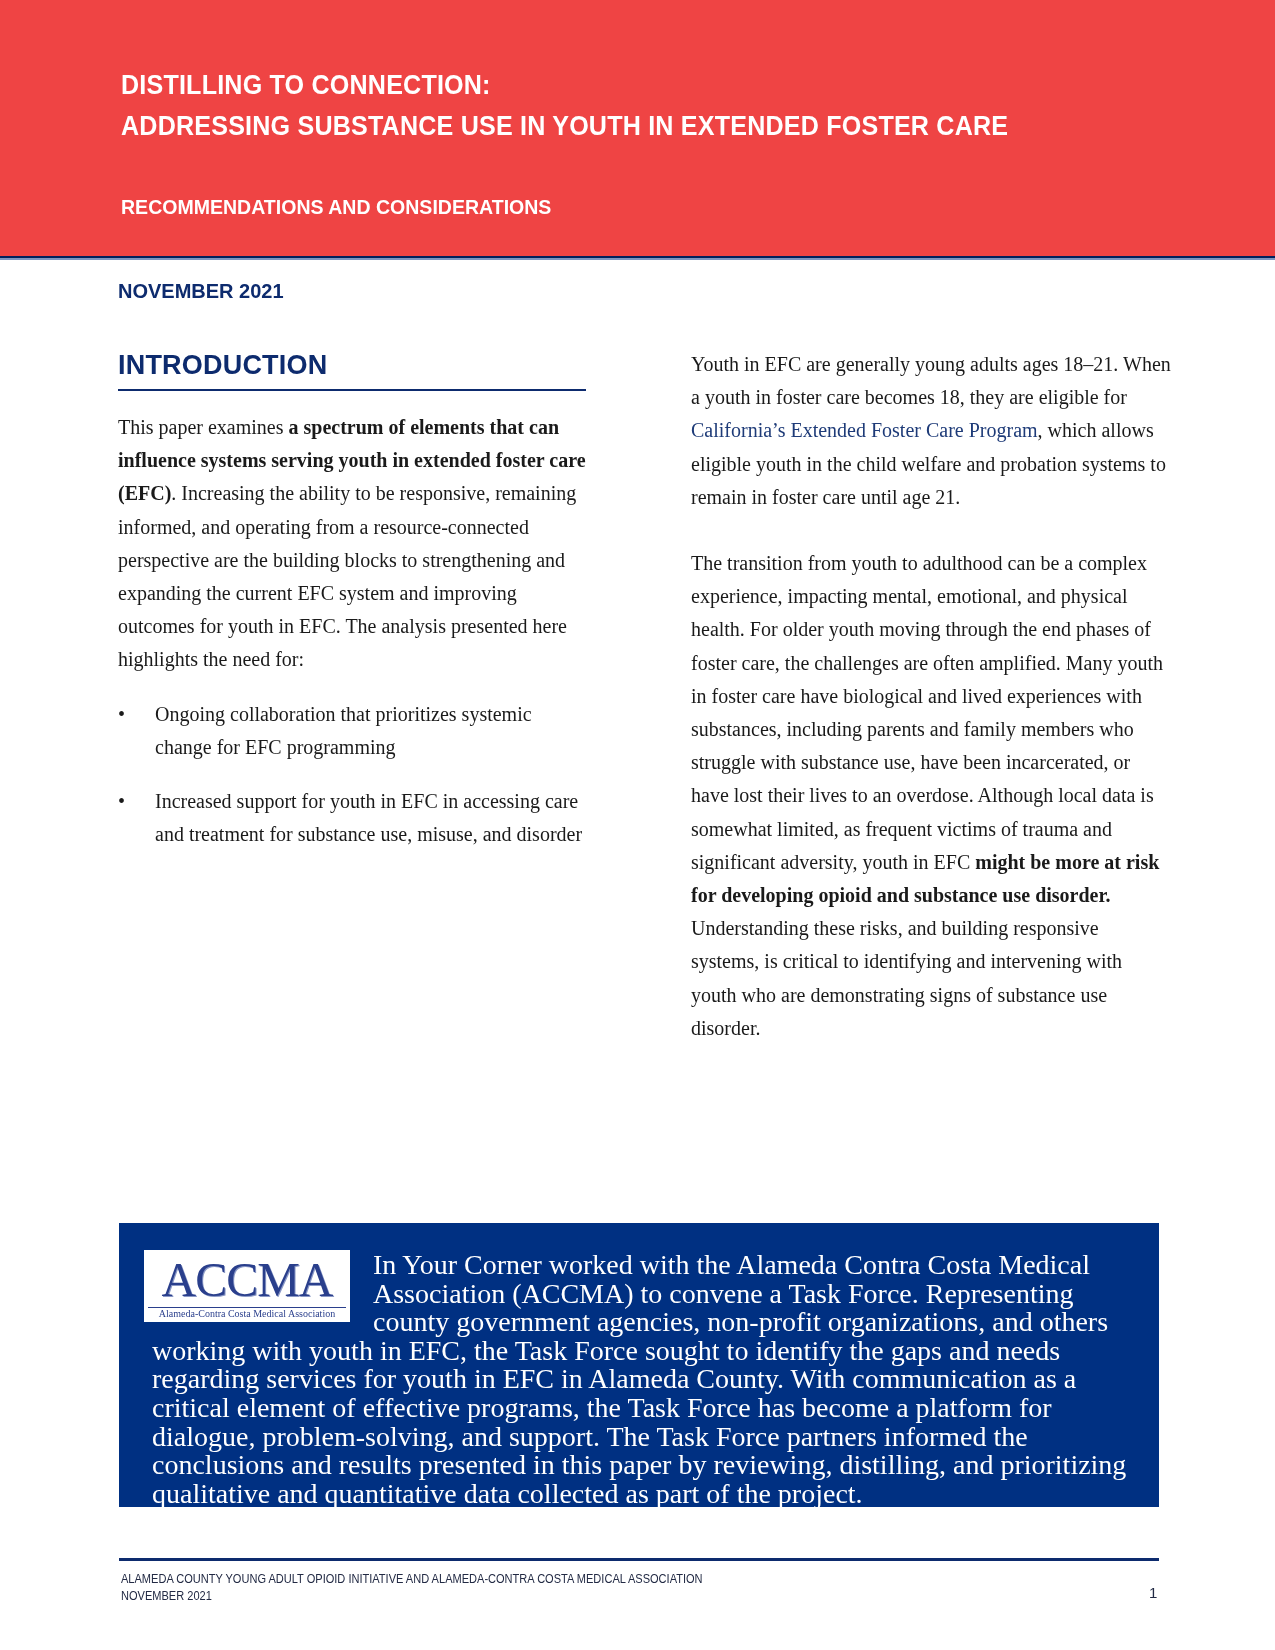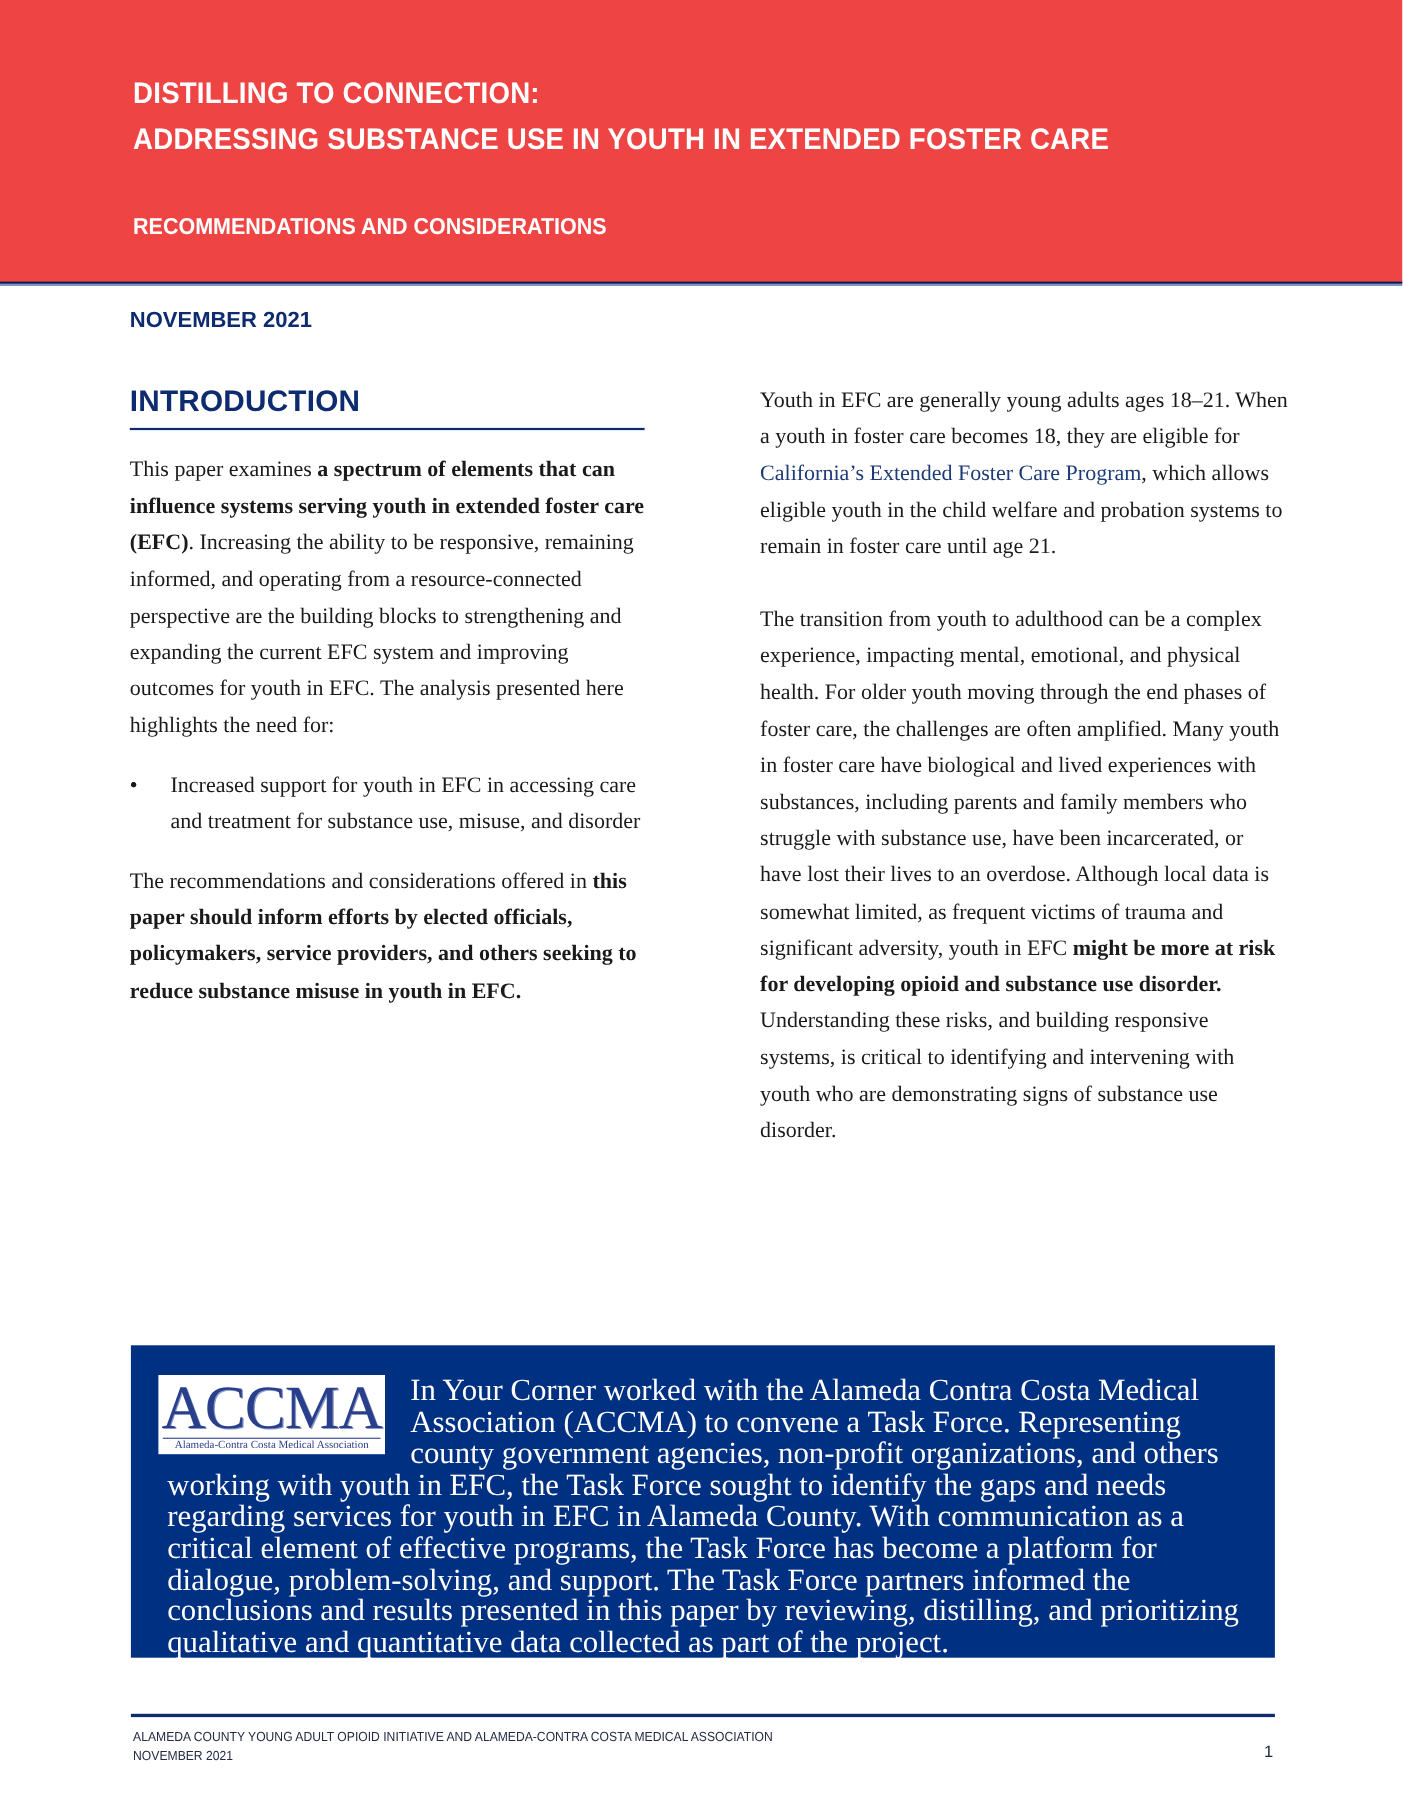--- a/index.html
+++ b/index.html
@@ -55,21 +55,21 @@
     .info-box {
       position: absolute; left: 119px; top: 1223px; width: 1040px; height: 284px;
       background: #003082; color: #ffffff;
     }
     .accma-logo {
       position: absolute; left: 25px; top: 27px; width: 206px; height: 72px;
       background: #ffffff; text-align: center;
     }
     .accma-wordmark {
       display: block; font-family: "Liberation Serif", serif; color: #2a3f8c;
-      font-size: 56px; line-height: 52px; margin-top: 4px; letter-spacing: -1px;
+      font-size: 48px; line-height: 52px; margin-top: 4px; letter-spacing: -1px;
       text-shadow: 1px 1px 0 #8a98c6;
     }
     .accma-tagline {
       display: block; font-family: "Liberation Serif", serif; color: #2a3f8c;
       font-size: 10px; line-height: 12px; border-top: 1px solid #2a3f8c; margin: 1px 4px 0 4px;
       white-space: nowrap;
     }
     .box-text {
       position: absolute; left: 0; top: 0; width: 1040px; padding: 28px 30px 0 33px;
       font-size: 28px; line-height: 28.6px; color: #ffffff;
@@ -102,27 +102,27 @@
 
 <div class="date-label">NOVEMBER 2021</div>
 
 <div class="col-left">
   <div class="section-heading">INTRODUCTION</div>
   <div class="body-text">
     <p class="para"><span>This paper examines </span><b>a spectrum of elements that can influence systems serving youth in extended foster care (EFC)</b><span>. Increasing the ability to be responsive, remaining informed, and operating from a resource-connected perspective are the building blocks to strengthening and expanding the current EFC system and improving outcomes for youth in EFC. The analysis presented here highlights the need for:</span></p>
     <ul class="bullet-list">
       <li class="bullet-item">
         <span class="dot">•</span>
+        <span>Ongoing collaboration that prioritizes systemic change for EFC programming</span>
       </li>
       <li class="bullet-item">
         <span class="dot">•</span>
         <span>Increased support for youth in EFC in accessing care and treatment for substance use, misuse, and disorder</span>
       </li>
     </ul>
-    <p class="para"><span>The recommendations and considerations offered in </span><b>this paper should inform efforts by elected officials, policymakers, service providers, and others seeking to reduce substance misuse in youth in EFC.</b></p>
   </div>
 </div>
 
 <div class="col-right body-text">
   <p class="right-para"><span>Youth in EFC are generally young adults ages 18–21. When a youth in foster care becomes 18, they are eligible for </span><span class="link-text">California’s Extended Foster Care Program</span><span>, which allows eligible youth in the child welfare and probation systems to remain in foster care until age 21.</span></p>
   <p class="right-para"><span>The transition from youth to adulthood can be a complex experience, impacting mental, emotional, and physical health. For older youth moving through the end phases of foster care, the challenges are often amplified. Many youth in foster care have biological and lived experiences with substances, including parents and family members who struggle with substance use, have been incarcerated, or have lost their lives to an overdose. Although local data is somewhat limited, as frequent victims of trauma and significant adversity, youth in EFC </span><b>might be more at risk for developing opioid and substance use disorder.</b><span> Understanding these risks, and building responsive systems, is critical to identifying and intervening with youth who are demonstrating signs of substance use disorder.</span></p>
 </div>
 
 <div class="info-box">
   <div class="box-text">

